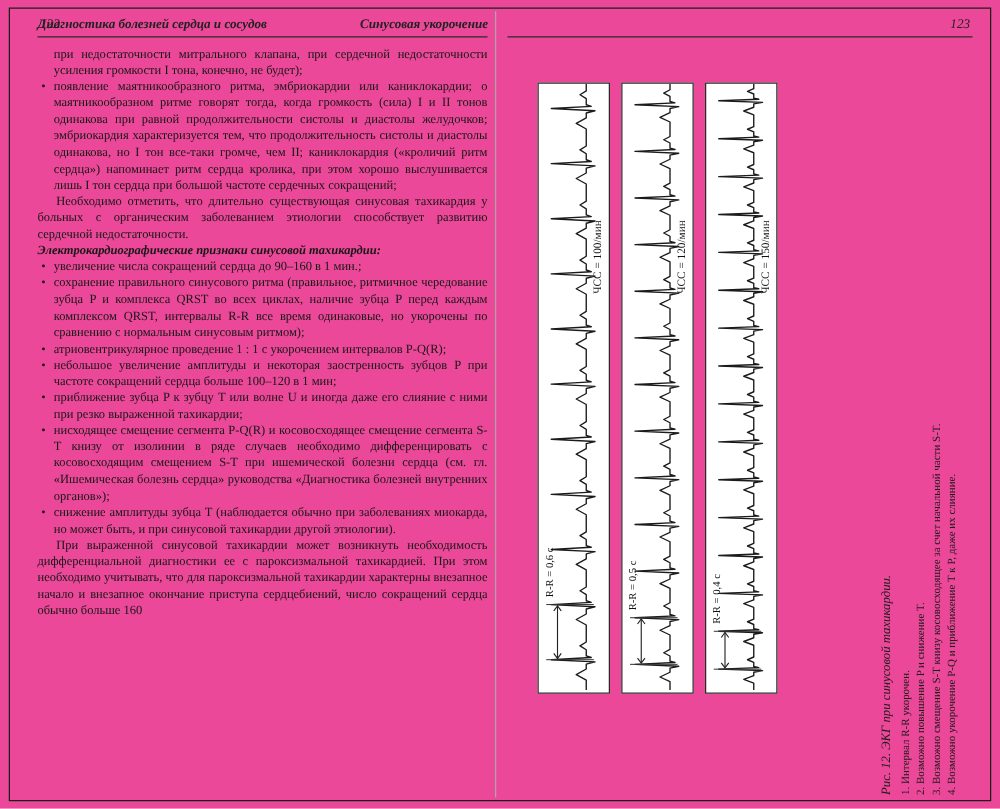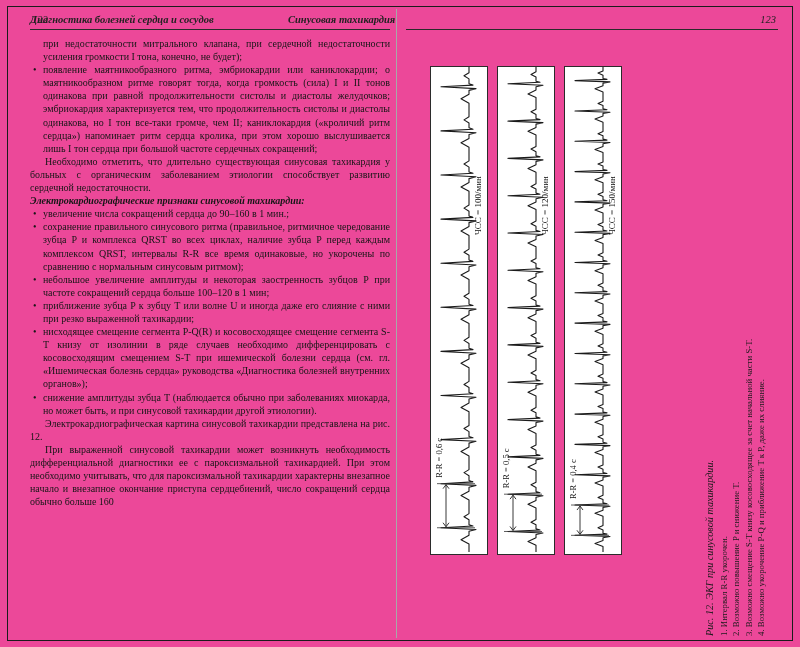--- a/index.html
+++ b/index.html
@@ -48,32 +48,32 @@
       <span class="pnum pnum-l">122</span>
       <span class="phead-title">Диагностика болезней сердца и сосудов</span>
     </div>
     <div class="pbody" id="left-body">
         <div class="blk cont">при недостаточности митрального клапана, при сердечной недостаточности усиления громкости I тона, конечно, не будет);</div>
         <div class="blk bullet">появление маятникообразного ритма, эмбриокардии или каниклокардии; о маятникообразном ритме говорят тогда, когда громкость (сила) I и II тонов одинакова при равной продолжительности систолы и диастолы желудочков; эмбриокардия характеризуется тем, что продолжительность систолы и диастолы одинакова, но I тон все-таки громче, чем II; каниклокардия («кроличий ритм сердца») напоминает ритм сердца кролика, при этом хорошо выслушивается лишь I тон сердца при большой частоте сердечных сокращений;</div>
         <div class="blk para">Необходимо отметить, что длительно существующая синусовая тахикардия у больных с органическим заболеванием этиологии способствует развитию сердечной недостаточности.</div>
         <div class="blk heading">Электрокардиографические признаки синусовой тахикардии:</div>
         <div class="blk bullet">увеличение числа сокращений сердца до 90–160 в 1 мин.;</div>
         <div class="blk bullet">сохранение правильного синусового ритма (правильное, ритмичное чередование зубца P и комплекса QRST во всех циклах, наличие зубца P перед каждым комплексом QRST, интервалы R-R все время одинаковые, но укорочены по сравнению с нормальным синусовым ритмом);</div>
+        <div class="blk bullet">атриовентрикулярное проведение 1 : 1 с укорочением интервалов P-Q(R);</div>
         <div class="blk bullet">небольшое увеличение амплитуды и некоторая заостренность зубцов P при частоте сокращений сердца больше 100–120 в 1 мин;</div>
         <div class="blk bullet">приближение зубца P к зубцу T или волне U и иногда даже его слияние с ними при резко выраженной тахикардии;</div>
         <div class="blk bullet">нисходящее смещение сегмента P-Q(R) и косовосходящее смещение сегмента S-T книзу от изолинии в ряде случаев необходимо дифференцировать с косовосходящим смещением S-T при ишемической болезни сердца (см. гл. «Ишемическая болезнь сердца» руководства «Диагностика болезней внутренних органов»);</div>
         <div class="blk bullet">снижение амплитуды зубца T (наблюдается обычно при заболеваниях миокарда, но может быть, и при синусовой тахикардии другой этиологии).</div>
-        <div class="blk para">Электрокардиографическая картина синусовой тахикардии представлена на рис. 12.</div>
         <div class="blk para">При выраженной синусовой тахикардии может возникнуть необходимость дифференциальной диагностики ее с пароксизмальной тахикардией. При этом необходимо учитывать, что для пароксизмальной тахикардии характерны внезапное начало и внезапное окончание приступа сердцебиений, число сокращений сердца обычно больше 160</div>
       </div>
   </div>
 
   <div class="page-right">
     <div class="phead">
-      <span class="phead-title phead-title-r">Синусовая тахикардия</span>
+      <span class="phead-title phead-title-r">Синусовая укорочение</span>
       <span class="pnum pnum-r">123</span>
     </div>
     <div id="strips">
         <div class="strip" style="left: 24px;">
           <svg width="56" height="485" viewBox="0 0 56 485">
             <path d="M38.0,0.0 L38.0,5.7 L33.0,8.8 L38.0,11.9 L38.0,16.8 L42.0,18.1 L10.0,19.8 L45.0,21.6 L38.0,23.4 L38.0,27.3 L30.0,31.7 L38.0,36.2 L38.0,44.1 L38.0,49.8 L33.0,52.9 L38.0,56.0 L38.0,60.8 L42.0,62.2 L10.0,63.9 L45.0,65.7 L38.0,67.5 L38.0,71.4 L30.0,75.8 L38.0,80.2 L38.0,88.2 L38.0,93.9 L33.0,97.0 L38.0,100.1 L38.0,104.9 L42.0,106.3 L10.0,108.0 L45.0,109.8 L38.0,111.6 L38.0,115.5 L30.0,119.9 L38.0,124.3 L38.0,132.3 L38.0,138.0 L33.0,141.1 L38.0,144.2 L38.0,149.0 L42.0,150.4 L10.0,152.1 L45.0,153.9 L38.0,155.6 L38.0,159.6 L30.0,164.0 L38.0,168.4 L38.0,176.4 L38.0,182.1 L33.0,185.2 L38.0,188.3 L38.0,193.1 L42.0,194.4 L10.0,196.2 L45.0,198.0 L38.0,199.7 L38.0,203.7 L30.0,208.1 L38.0,212.5 L38.0,220.5 L38.0,226.2 L33.0,229.3 L38.0,232.4 L38.0,237.2 L42.0,238.5 L10.0,240.3 L45.0,242.1 L38.0,243.8 L38.0,247.8 L30.0,252.2 L38.0,256.6 L38.0,264.5 L38.0,270.3 L33.0,273.4 L38.0,276.5 L38.0,281.3 L42.0,282.6 L10.0,284.4 L45.0,286.2 L38.0,287.9 L38.0,291.9 L30.0,296.3 L38.0,300.7 L38.0,308.6 L38.0,314.4 L33.0,317.5 L38.0,320.5 L38.0,325.4 L42.0,326.7 L10.0,328.5 L45.0,330.2 L38.0,332.0 L38.0,336.0 L30.0,340.4 L38.0,344.8 L38.0,352.7 L38.0,358.5 L33.0,361.5 L38.0,364.6 L38.0,369.5 L42.0,370.8 L10.0,372.6 L45.0,374.3 L38.0,376.1 L38.0,380.1 L30.0,384.5 L38.0,388.9 L38.0,396.8 L38.0,402.6 L33.0,405.6 L38.0,408.7 L38.0,413.6 L42.0,414.9 L10.0,416.7 L45.0,418.4 L38.0,420.2 L38.0,424.2 L30.0,428.6 L38.0,433.0 L38.0,440.9 L38.0,446.6 L33.0,449.7 L38.0,452.8 L38.0,457.7 L42.0,459.0 L10.0,460.8 L45.0,462.5 L38.0,464.3 L38.0,468.2 L30.0,472.7 L38.0,477.1 L38.0,485.0" fill="none" stroke="#1b1b1b" stroke-width="1.1" stroke-linejoin="round"></path>
             <text transform="translate(50,168) rotate(-90)" font-size="9" fill="#111">ЧСС = 100/мин</text>
             <line x1="6" y1="416.6590909090909" x2="44" y2="416.6590909090909" stroke="#333" stroke-width="0.8"></line>
             <line x1="6" y1="460.75" x2="44" y2="460.75" stroke="#333" stroke-width="0.8"></line>
             <line x1="15" y1="417.6590909090909" x2="15" y2="459.75" stroke="#222" stroke-width="0.9"></line>

